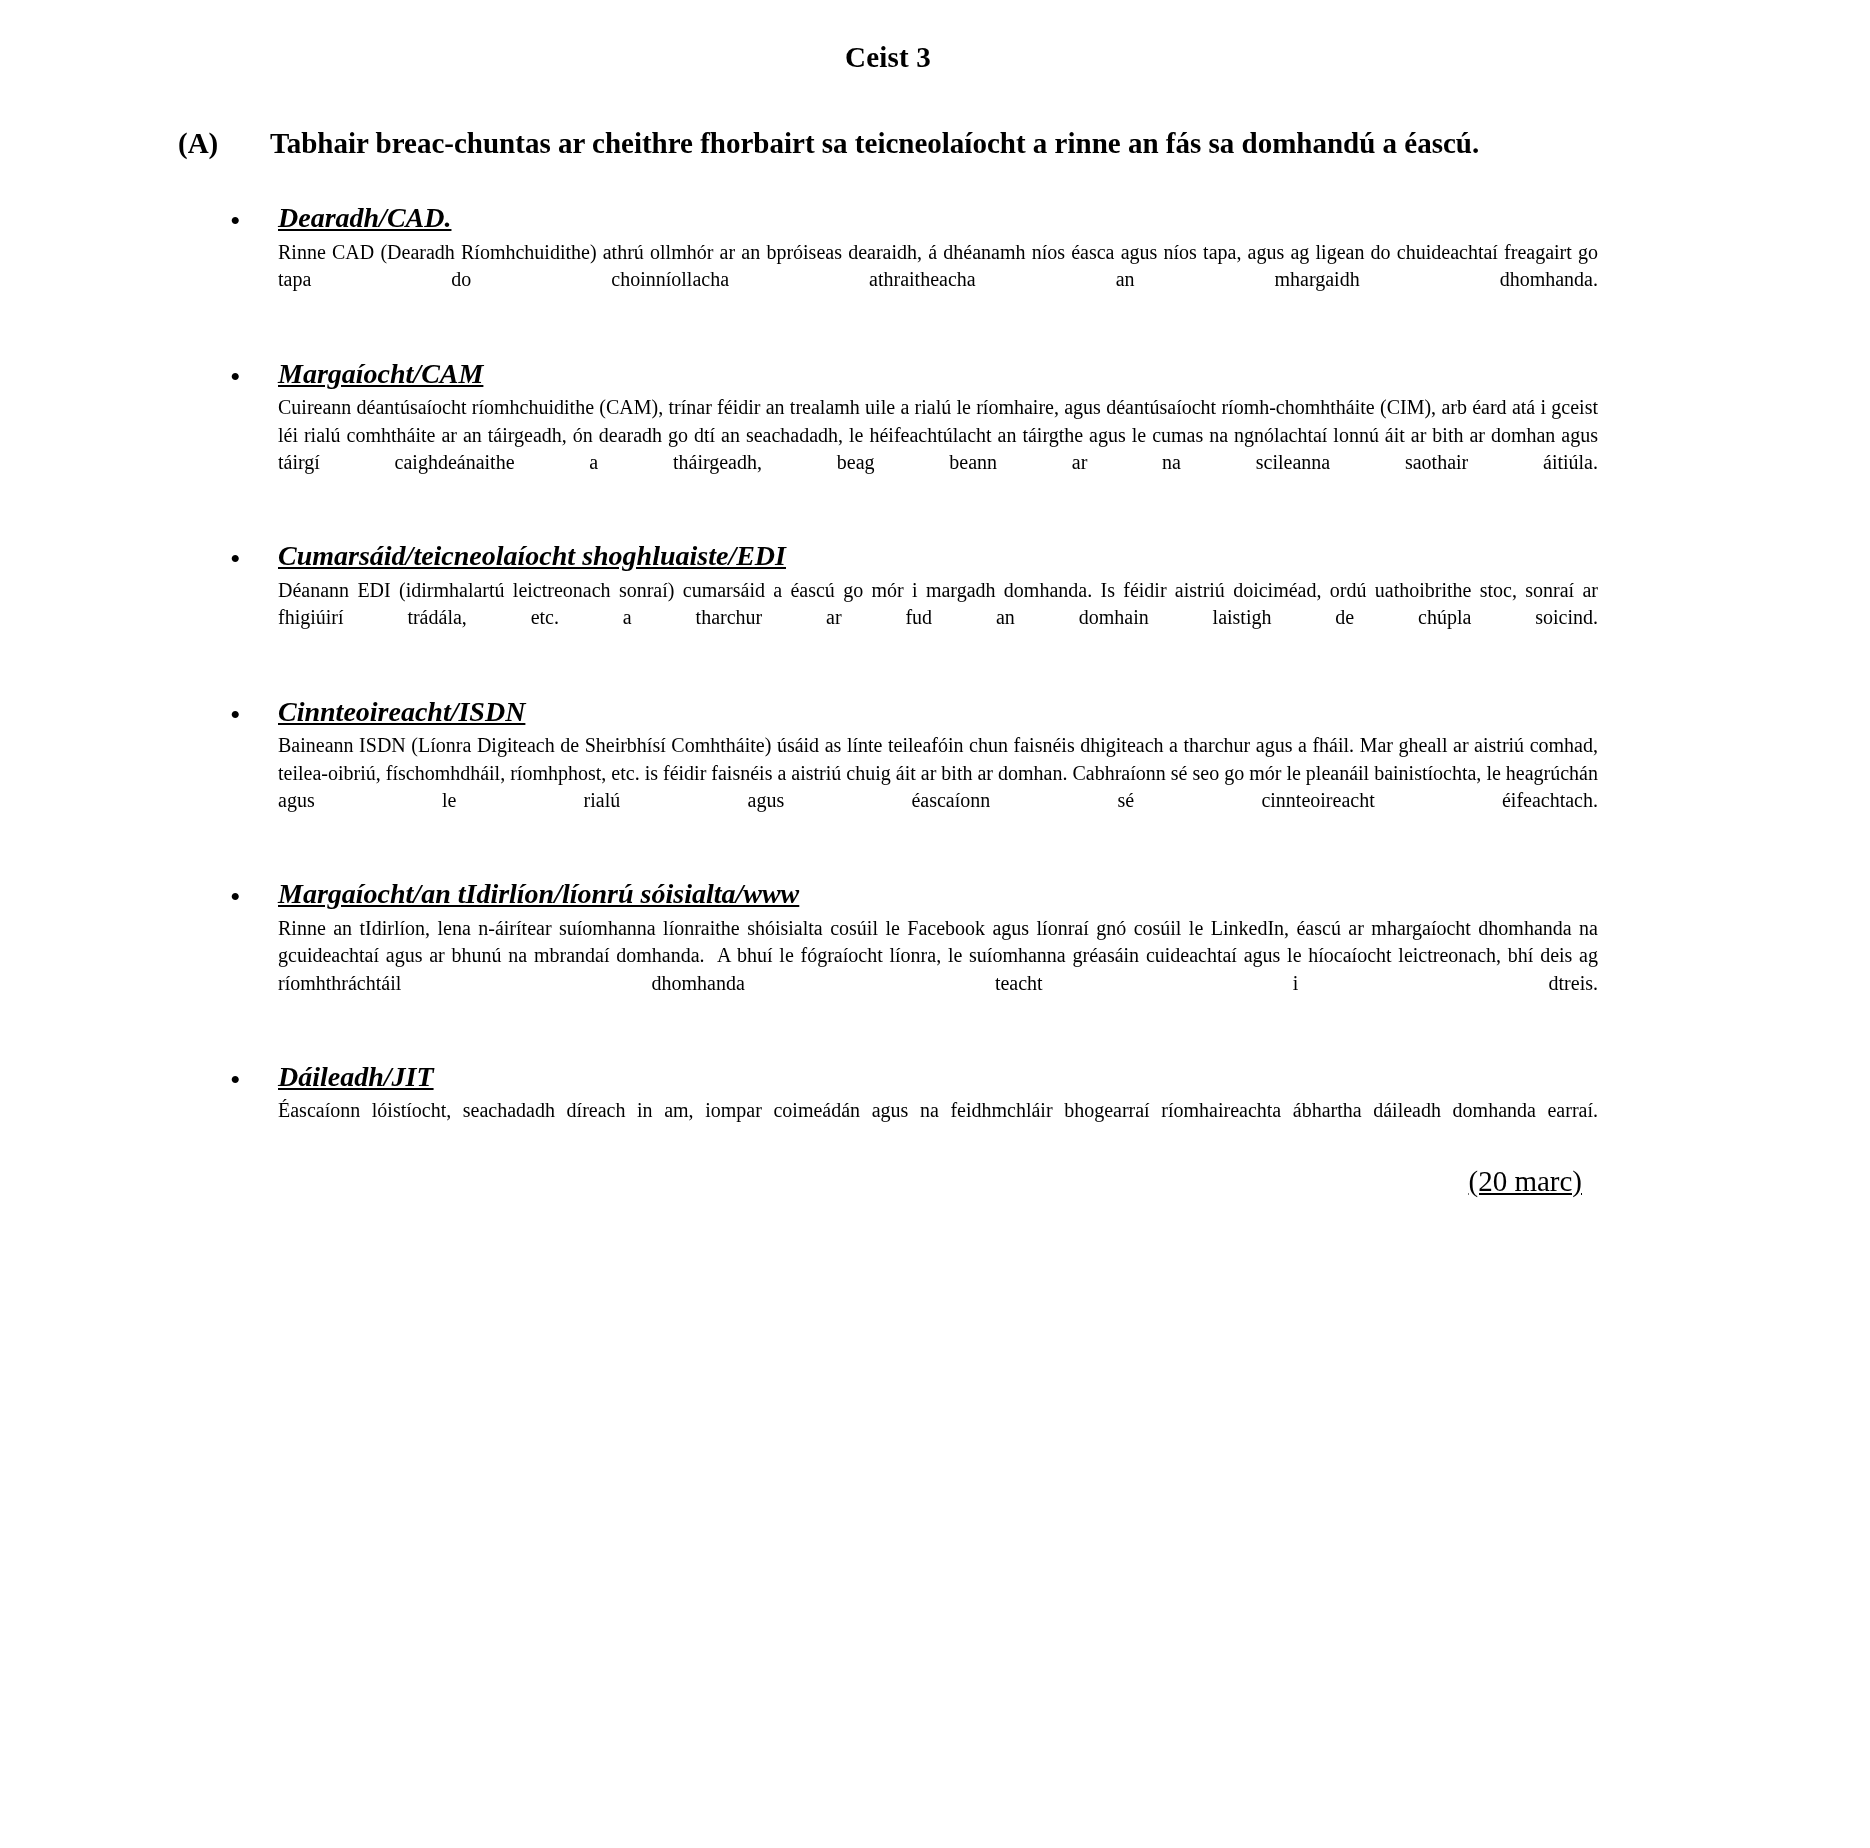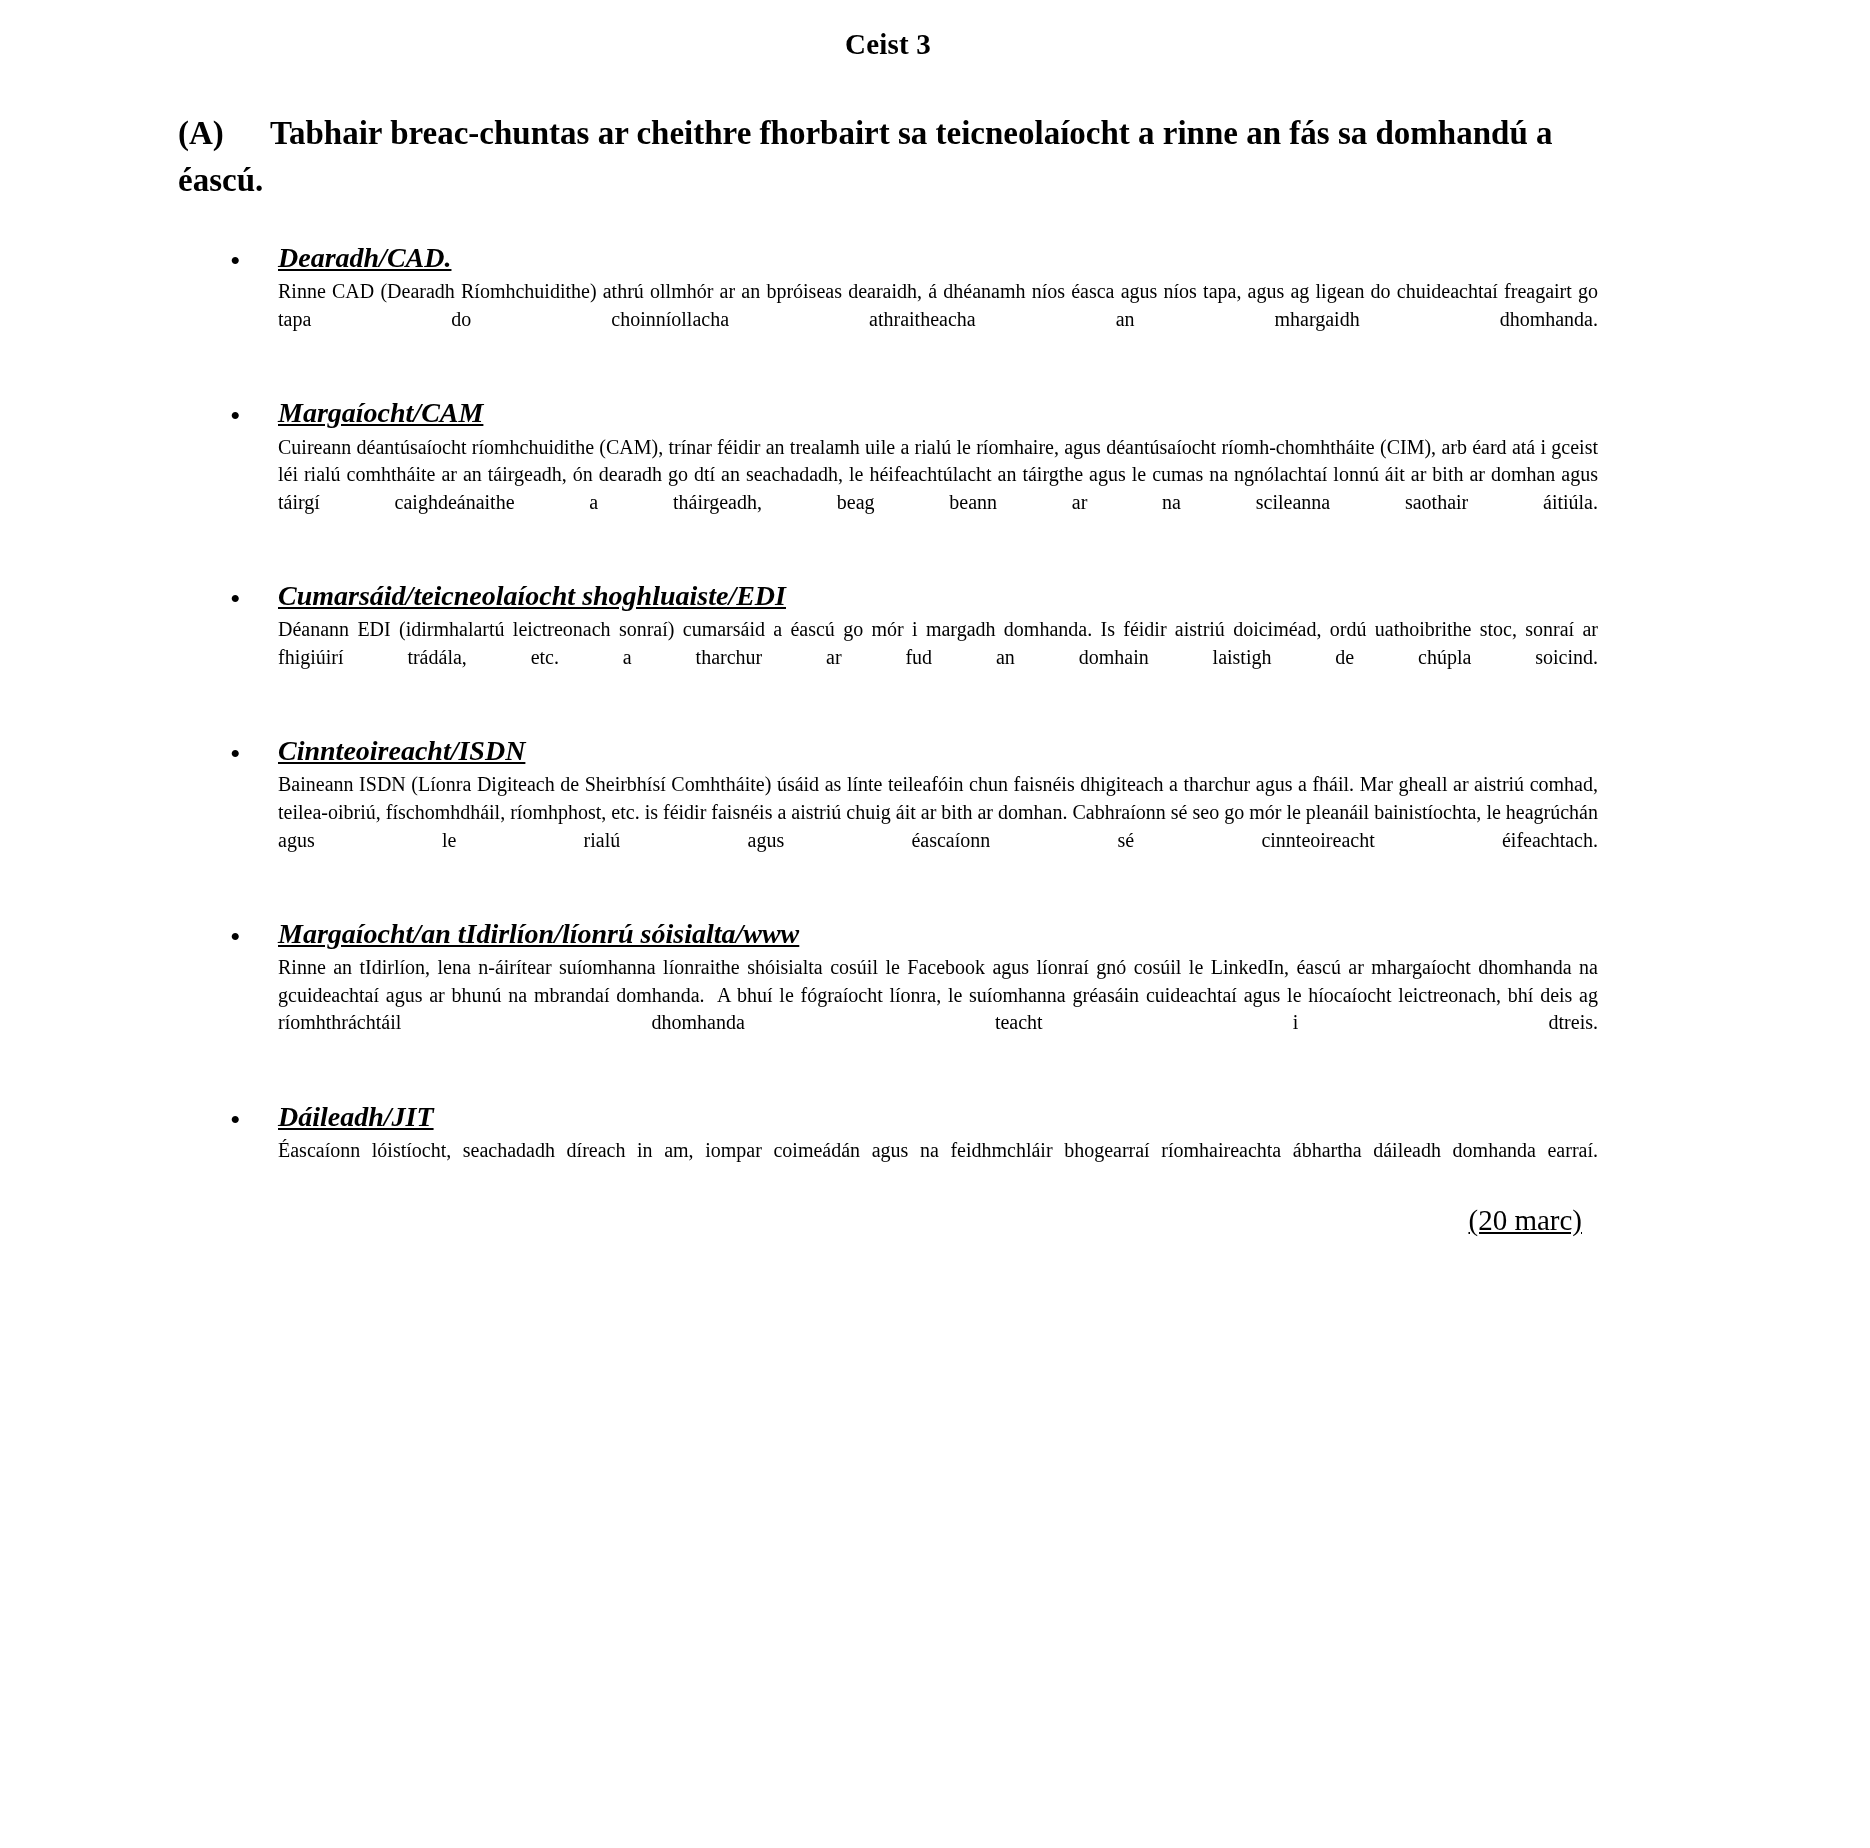--- a/index.html
+++ b/index.html
@@ -9,21 +9,21 @@
     background: #ffffff;
   }
   body {
     font-family: "Liberation Serif", "DejaVu Serif", serif;
     color: #000000;
   }
   .page {
     position: relative;
     width: 1870px;
     height: 1396px;
-    margin: 4px auto;
+    margin: 17px auto;
     background: #ffffff;
     overflow: hidden;
     box-sizing: border-box;
     padding: 0;
   }
   .inner {
     position: absolute;
     left: 178px;
     top: 22px;
     width: 1420px;
@@ -31,21 +31,21 @@
   .doc-title {
     font-weight: bold;
     font-size: 29px;
     line-height: 1.25;
     text-align: center;
     margin: 0 0 48px 0;
     letter-spacing: 0.2px;
   }
   .part-block {
     font-weight: bold;
-    font-size: 33px;
+    font-size: 29px;
     line-height: 1.42;
     margin: 0 0 36px 0;
     text-align: left;
   }
   .part-label {
     display: inline-block;
     min-width: 92px;
   }
   .bullet-list {
     list-style: none;

